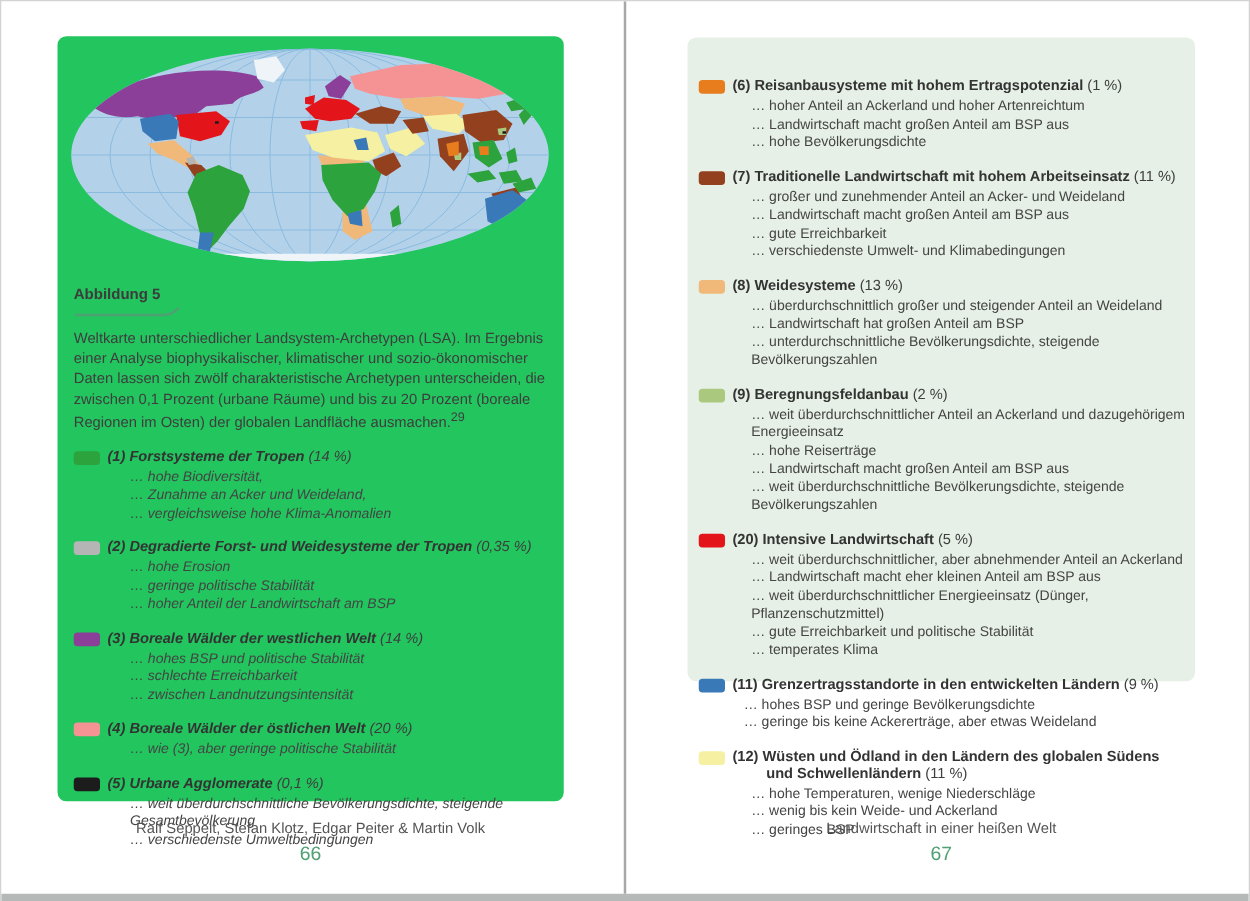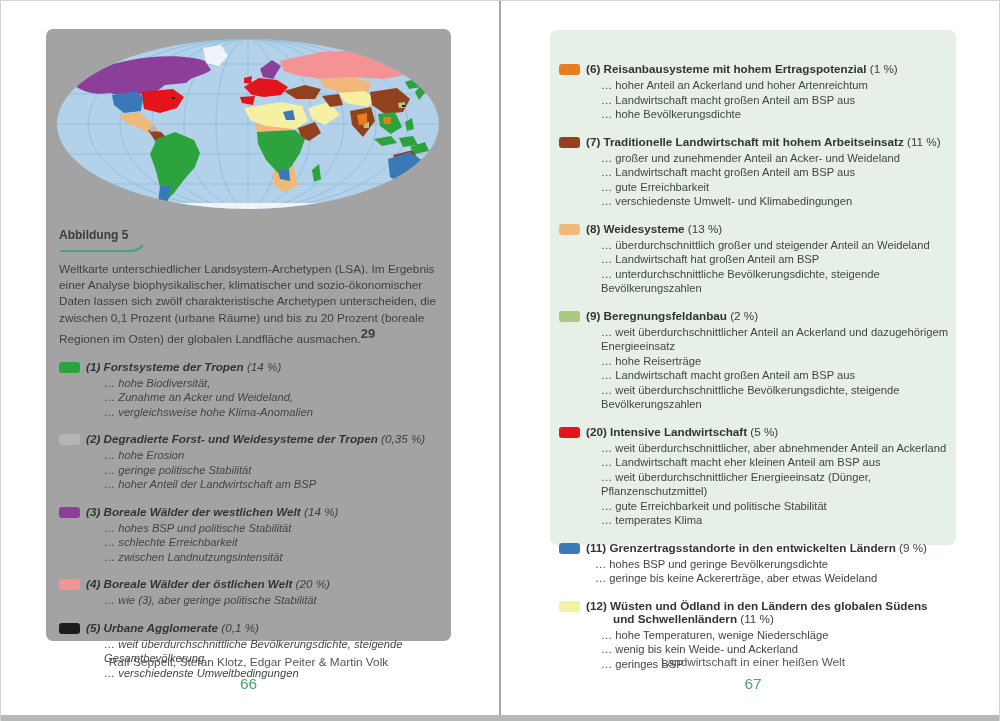--- a/index.html
+++ b/index.html
@@ -14,21 +14,21 @@
   .panel { position:absolute; border-radius:7px; }
   .panel-left  { left:45px;  top:28px; width:405px; height:612px; }
   .panel-right { left:549px; top:29px; width:406px; height:515px; }
 
   .map-wrap { margin:6px 0 0 7px; line-height:0; }
 
   .fig { display:inline-block; margin:14px 0 0 13px; font-size:12px; font-weight:bold; color:#3c3c3c; }
   .fig-underline { margin:1px 0 0 13px; line-height:0; }
 
   .desc { margin:8px 14px 0 13px; font-size:11.8px; line-height:16.2px; color:#3e3e3e; }
-  .desc sup { font-size:13px;font-weight:bold; }
+  .desc sup { font-size:10px; }
 
   .legend { margin:13px 0 0 0; }
   .legend-left  { padding-left:13px;font-style:italic; }
   .legend-right { padding:19px 0 0 9px; }
   .item { margin-bottom:13px; }
   .head { display:flex; align-items:flex-start; margin-bottom:3px; }
   .swatch { flex:0 0 21px; height:11px; border-radius:3px; margin-top:2px; }
   .title { margin-left:6px; font-size:11.7px; font-weight:bold; color:#333;
            padding-left:27px; text-indent:-27px; max-width:352px; }
   .title .nm { white-space:pre-line; }
@@ -40,21 +40,21 @@
   .footer-text { position:absolute; top:654px; text-align:center; font-size:11.8px; color:#555; }
   .footer-left  { left:45px;  width:405px; }
   .footer-right { left:549px; width:406px; }
   .pagenum { position:absolute; top:674px; text-align:center; font-size:15.5px; color:#4fa173; }
 </style>
 </head>
 <body>
 
 <div class="sheet">
 
-  <div class="panel panel-left" style="background: #a3a3a3;">
+  <div class="panel panel-left" style="background: #22c55e;">
 
     <div class="map-wrap">
       <svg width="390" height="179" viewBox="0 0 390 179">
         <defs>
           <clipPath id="globe">
               <ellipse cx="195" cy="89" rx="191" ry="85"></ellipse>
             </clipPath>
         </defs>
         <ellipse cx="195" cy="89" rx="191" ry="85" fill="#b3d2ea"></ellipse>
         <g clip-path="url(#globe)">

